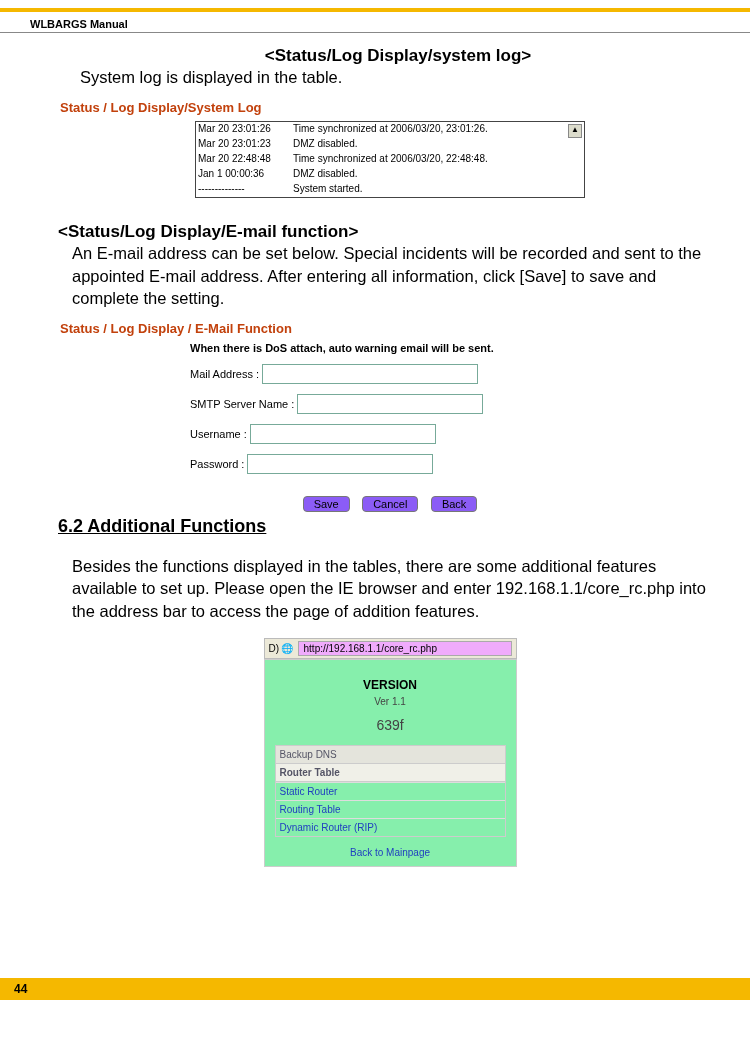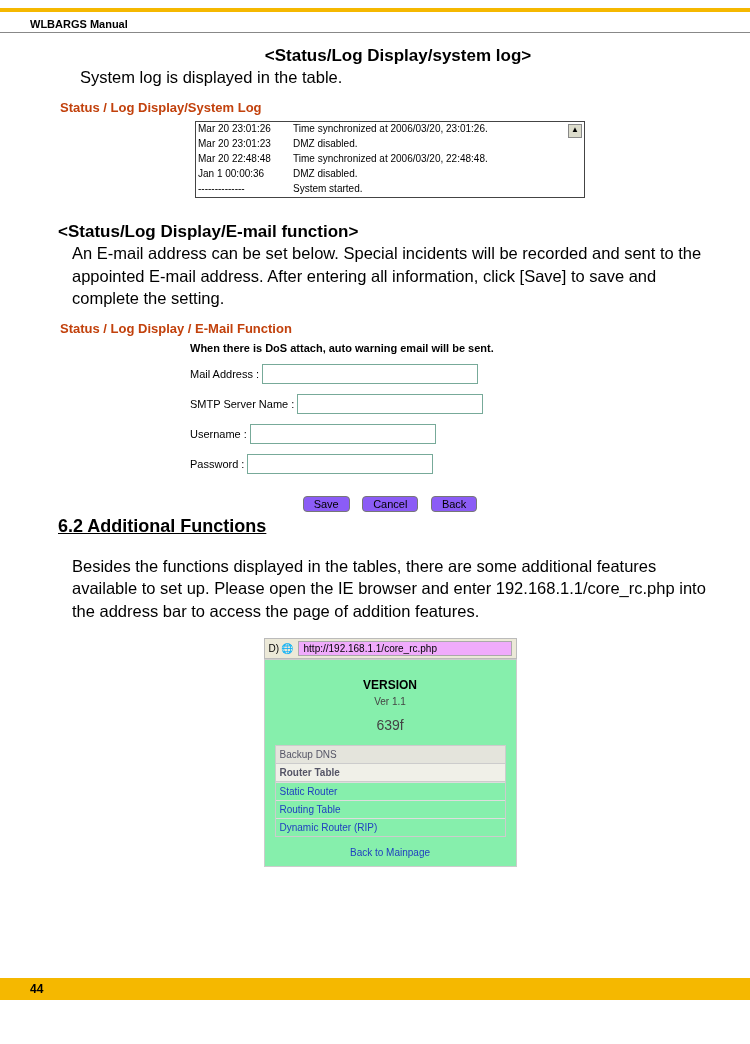--- a/index.html
+++ b/index.html
@@ -218,21 +218,21 @@
     position: absolute;
     bottom: 8px;
     left: 0;
     right: 0;
     height: 22px;
     background: #f5b800;
   }
   .page-num {
     position: absolute;
     bottom: 12px;
-    left: 30px;
+    left: 14px;
     font-size: 12px;
     font-weight: bold;
     color: #000;
   }
 </style>
 </head>
 <body>
 
 <div class="page">
   <div class="top-bar"></div>

